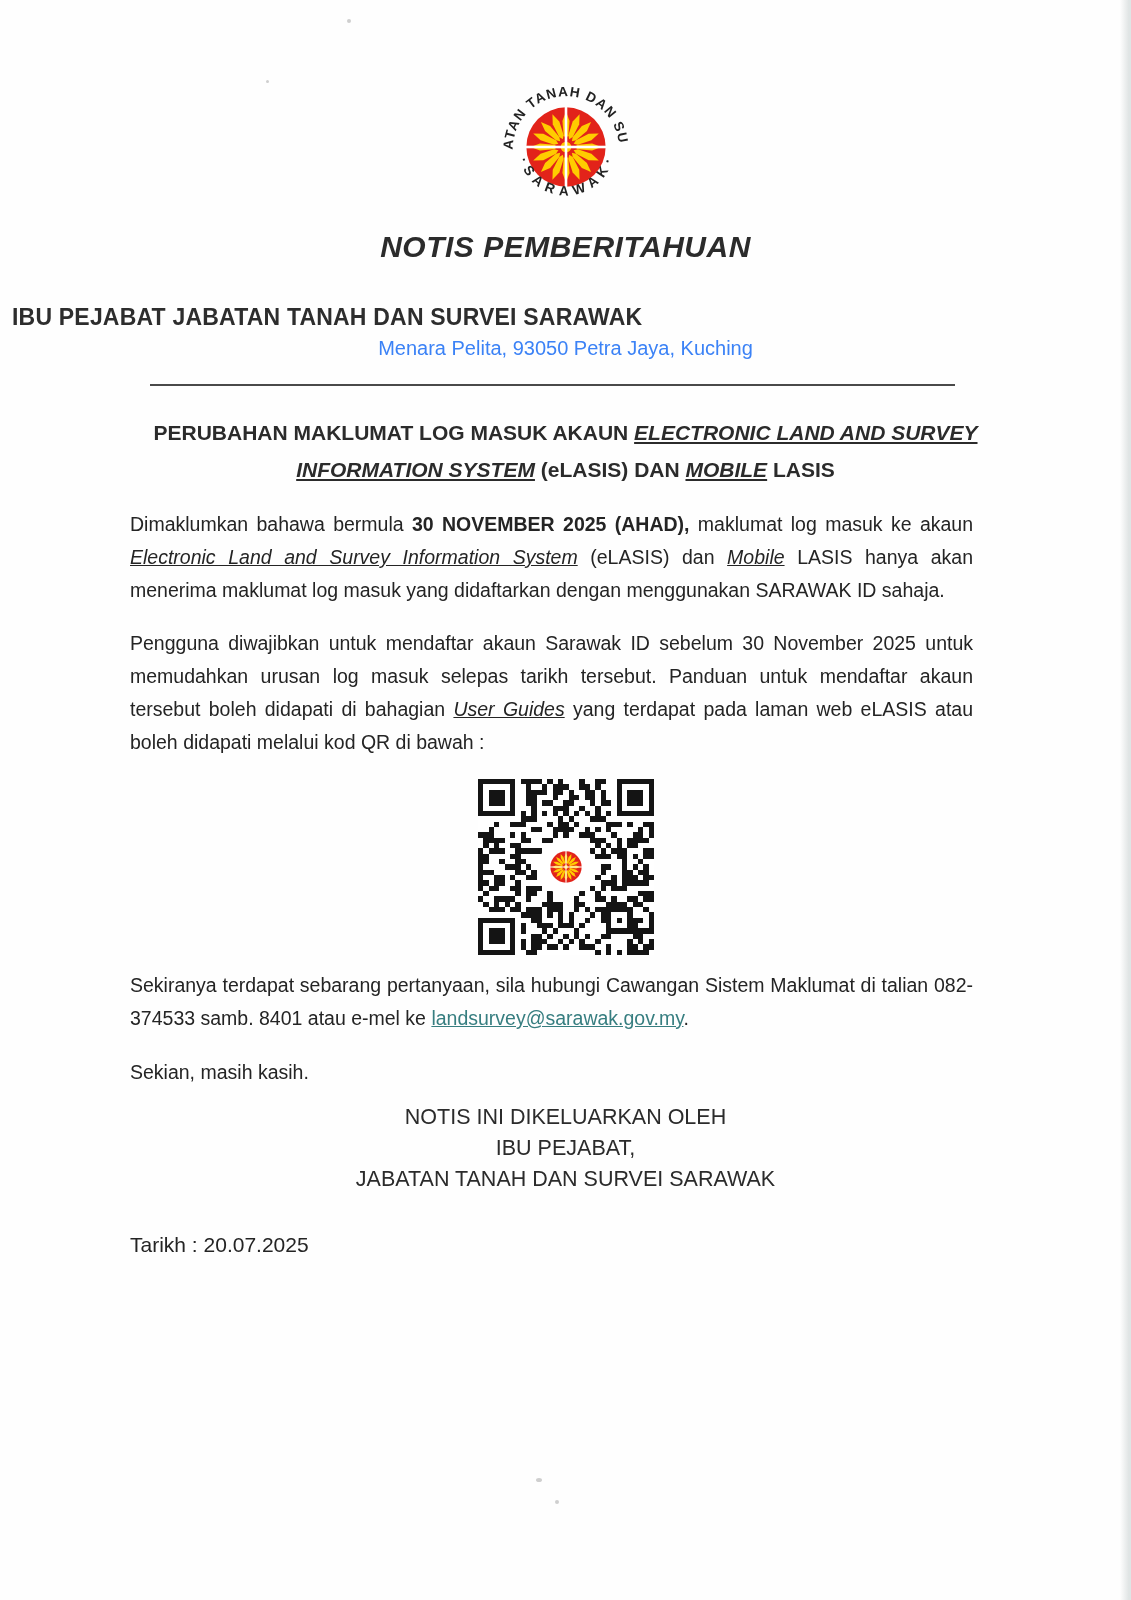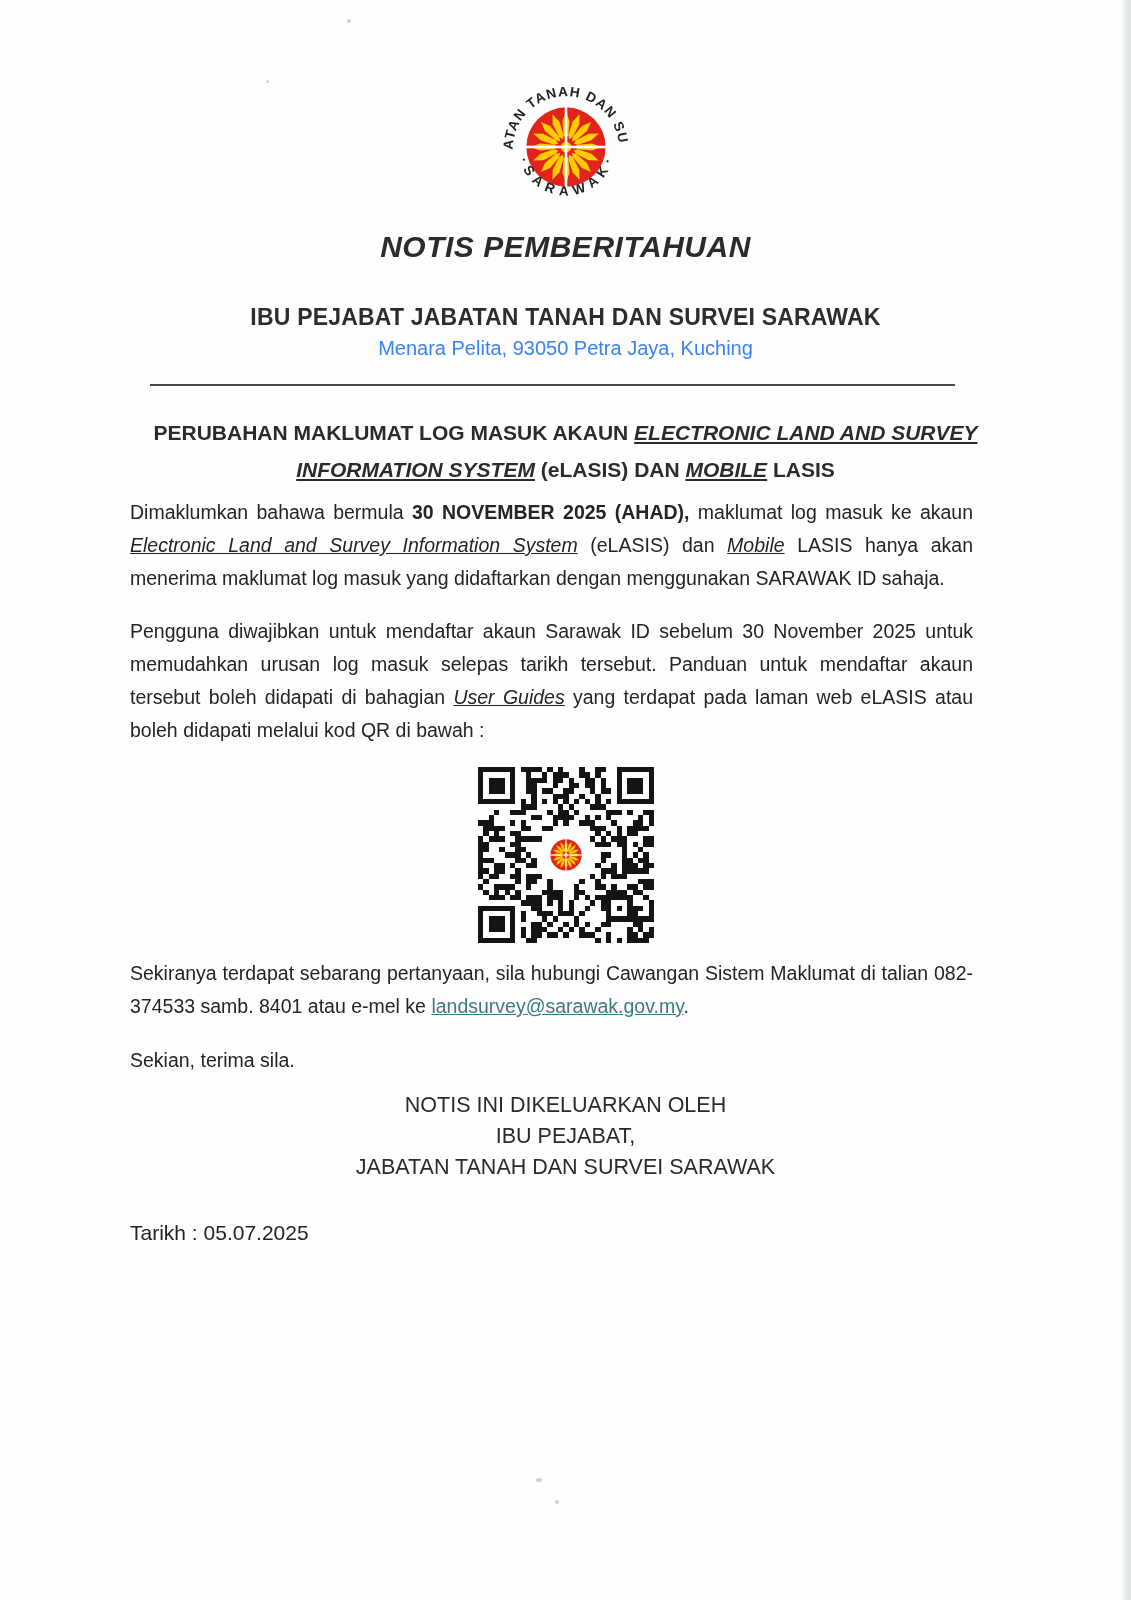--- a/index.html
+++ b/index.html
@@ -24,38 +24,38 @@
   .logo svg{display:block;width:100%;height:100%;}
 
   .title{
     margin:12px 0 0;
     text-align:center;
     font-size:30px;font-weight:700;letter-spacing:.5px;
     color:#2b2b2b;
     font-style:italic;
   }
   .org{
-    margin-top:40px;text-align:center;
-    font-size:23px;font-weight:700;color:#2d2d2d;letter-spacing:.2px;
+    margin-top:40px;text-align:left;
+    font-size:23px;font-weight:700;color:#2d2d2d;letter-spacing:.2px;margin-left:12px;
   }
   .address{margin-top:6px;text-align:center;font-size:20px;color:#3b82f6;}
   .divider{
     border:none;border-top:2px solid #4a4a4a;
     width:805px;margin:24px 0 0 150px;
   }
   .subject{
     margin-top:28px;text-align:center;
     font-size:21px;font-weight:700;line-height:37px;color:#2b2b2b;
   }
   .body-para{
     width:843px;margin:20px 0 0 130px;
     font-size:19.5px;line-height:33px;
     text-align:justify;color:#242424;
   }
-  .body-para:first-of-type{margin-top:8px;}
+  .body-para:first-of-type{margin-top:20px;}
   .seg-b{font-weight:700;}
   .seg-i{font-style:italic;text-decoration:underline;}
   .email-link{color:#377e80;text-decoration:underline;cursor:pointer;}
 
   .qr-wrap{
     position:relative;width:176px;height:176px;
     margin:20px auto 0;background:#fff;
   }
   .qr-wrap svg{display:block;width:176px;height:176px;}
   .qr-logo{
@@ -661,23 +661,23 @@
       <rect x="58.9" y="25" width="2.2" height="70"></rect>
       <rect x="25" y="58.9" width="70" height="2.2"></rect>
     </g>
 
   </svg>
       </div>
   </div>
 
   <p class="body-para contact"><span class="">Sekiranya terdapat sebarang pertanyaan, sila hubungi Cawangan Sistem Maklumat di talian 082-374533 samb. 8401 atau e-mel ke </span><a class="email-link">landsurvey@sarawak.gov.my</a><span class="">.</span></p>
 
-  <p class="closing">Sekian, terima sila.</p>
+  <p class="closing">Sekian, masih kasih.</p>
 
   <div class="issued">
     <div>NOTIS INI DIKELUARKAN OLEH</div>
     <div>IBU PEJABAT,</div>
     <div>JABATAN TANAH DAN SURVEI SARAWAK</div>
   </div>
 
-  <p class="date">Tarikh : 05.07.2025</p>
+  <p class="date">Tarikh : 20.07.2025</p>
 
 </div>
 
 </body></html>

